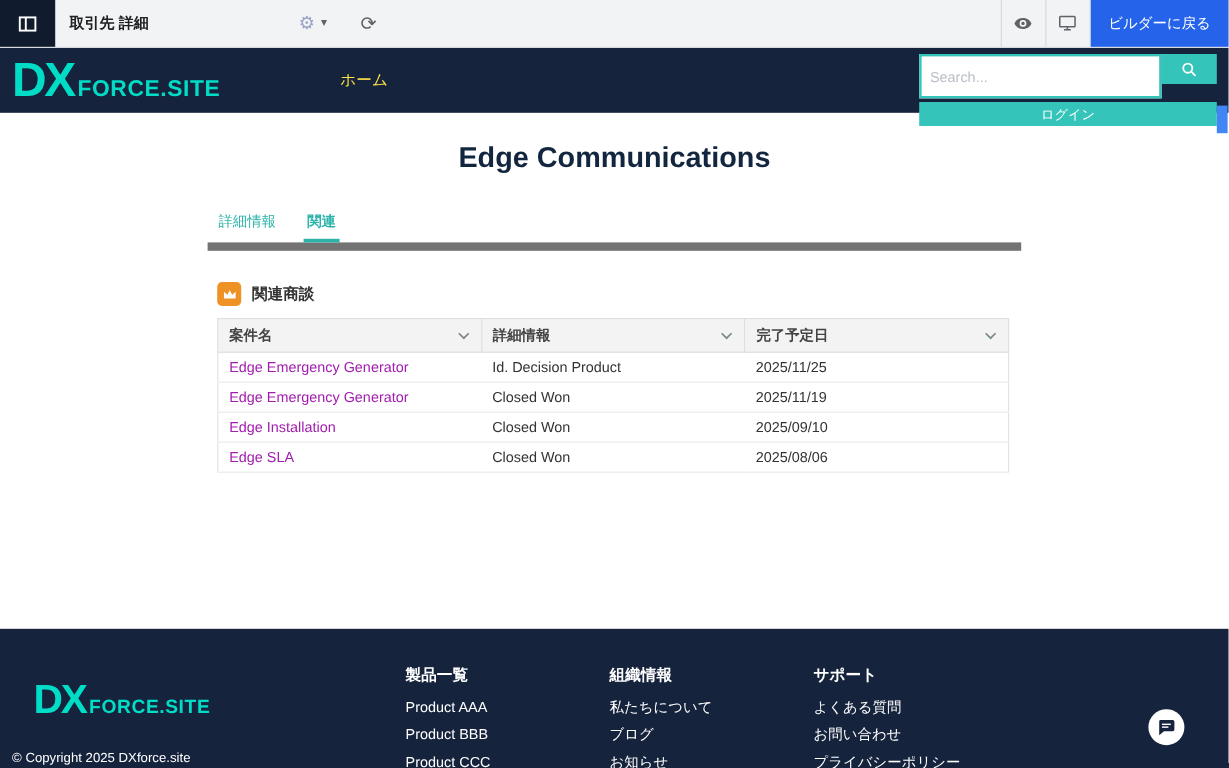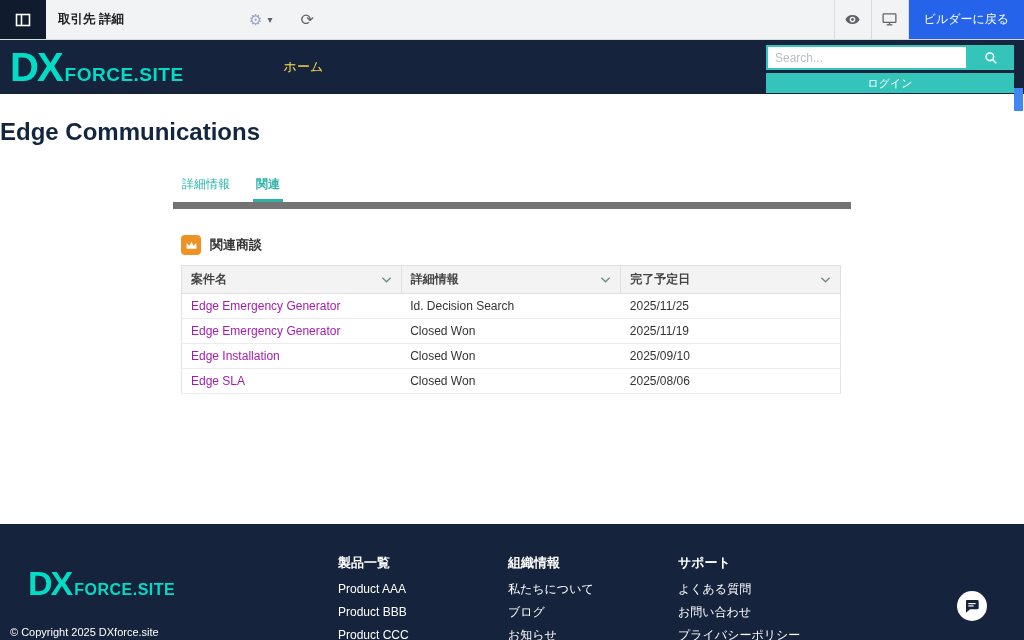--- a/index.html
+++ b/index.html
@@ -21,28 +21,28 @@
   .back-btn { border:none; background:#2563eb; color:#fff; font-size:12px; padding:0 15px; margin:0 0 0 0; cursor:pointer; font-family:inherit; }
 
   
   .site-header { height:54px; background:#16233d; display:flex; align-items:center; padding-left:10px; position:relative; }
   .logo { display:flex; align-items:baseline; color:#00dcc6; cursor:pointer; }
   .logo-dx { font-size:40px; font-weight:800; letter-spacing:-2px; line-height:1; }
   .logo-suffix { font-size:19px; font-weight:700; margin-left:3px; letter-spacing:0.5px; }
   .nav-item { color:#fde047; font-size:13px; margin-left:100px; cursor:pointer; }
   .search-block { position:absolute; right:10px; top:5px; width:248px; }
   .search-row { display:flex; }
-  .search-input { flex:1; height:25px; border:2px solid #35c4ba; font-size:12px; padding:0 7px; color:#444; outline:none; font-family:inherit; }
+  .search-input { flex:1; height:37px; border:2px solid #35c4ba; font-size:12px; padding:0 7px; color:#444; outline:none; font-family:inherit; }
   .search-input::placeholder { color:#b8bec6; }
   .search-btn { width:46px; height:25px; background:#35c4ba; border:none; display:flex; align-items:center; justify-content:center; cursor:pointer; }
   .login-btn { width:100%; height:20px; margin-top:3px; background:#35c4ba; border:none; color:#fff; font-size:11px; display:flex; align-items:center; justify-content:center; cursor:pointer; font-family:inherit; }
 
   
   .main { height:430px; background:#fff; }
-  .page-title { text-align:left; font-size:24px; font-weight:bold; color:#12263f; padding-top:24px; }
+  .page-title { text-align:center; font-size:24px; font-weight:bold; color:#12263f; padding-top:24px; }
   .content { width:678px; margin:0 auto; }
   .tabs { display:flex; gap:20px; border-bottom:7px solid #737373; margin-top:24px; padding:0 6px; }
   .tab { font-size:12px; color:#2bb3aa; padding:6px 3px; cursor:pointer; }
   .tab.active { font-weight:bold; border-bottom:3px solid #2bb3aa; }
   .section-head { display:flex; align-items:center; gap:9px; margin:26px 0 10px; padding-left:8px; }
   .record-icon { width:20px; height:20px; border-radius:4px; background:#ef9226; display:flex; align-items:center; justify-content:center; }
   .section-title { font-size:13px; font-weight:bold; color:#333; }
   table { border-collapse:collapse; width:660px; margin-left:8px; font-size:12px; border:1px solid #e3e3e3; }
   th { background:#f3f3f3; border:1px solid #dfdfdf; text-align:left; padding:5px 9px; font-weight:bold; color:#444; width:33.33%; cursor:pointer; }
   .th-inner { display:flex; align-items:center; justify-content:space-between; }
@@ -162,21 +162,21 @@
               <svg width="11" height="8" viewBox="0 0 12 8" fill="none" stroke="#7a8a8a" stroke-width="1.6">
                     <path d="M1.5 1.5 L6 6 L10.5 1.5"></path>
                   </svg>
                 </span>
             </th>
           </tr>
         </thead>
         <tbody>
           <tr>
             <td><a>Edge Emergency Generator</a></td>
-            <td>Id. Decision Search</td>
+            <td>Id. Decision Product</td>
             <td>2025/11/25</td>
           </tr>
           <tr>
             <td><a>Edge Emergency Generator</a></td>
             <td>Closed Won</td>
             <td>2025/11/19</td>
           </tr>
           <tr>
             <td><a>Edge Installation</a></td>
             <td>Closed Won</td>

